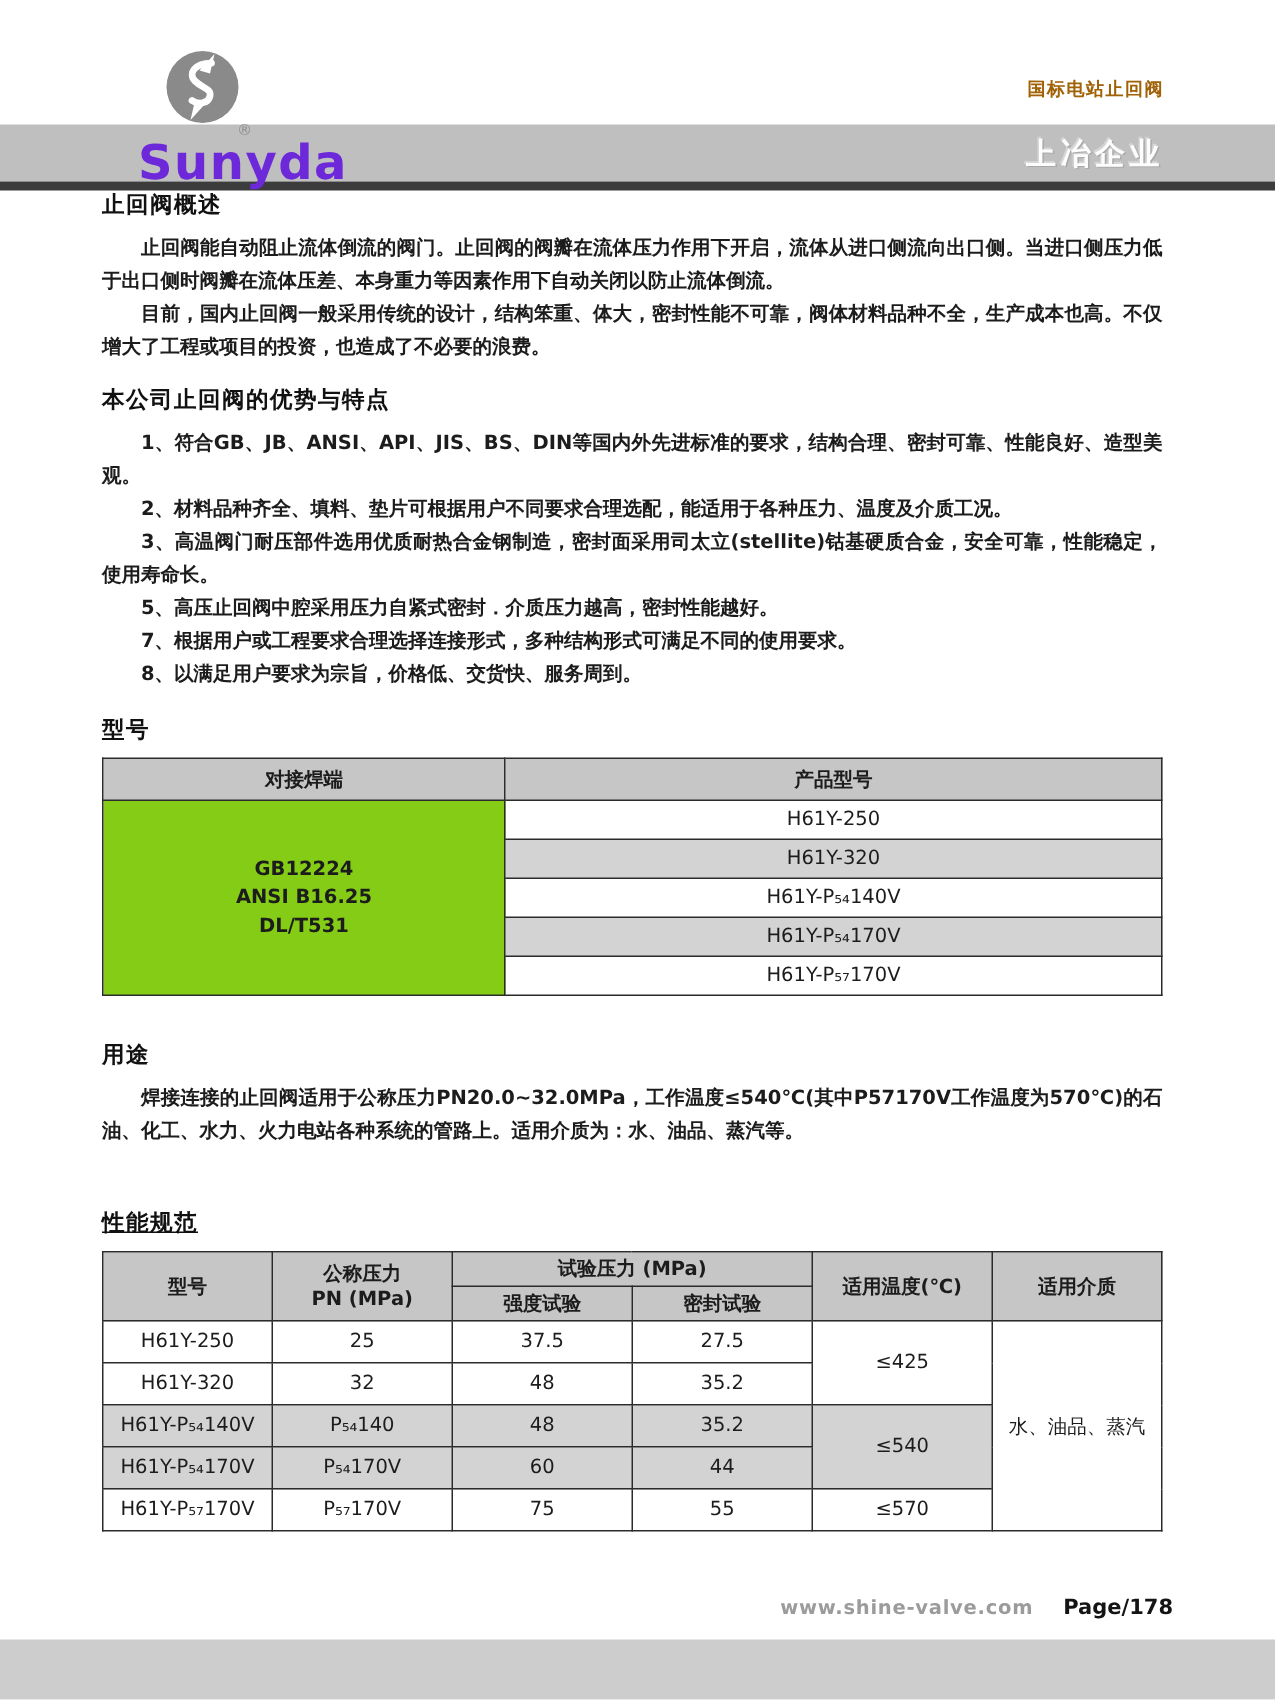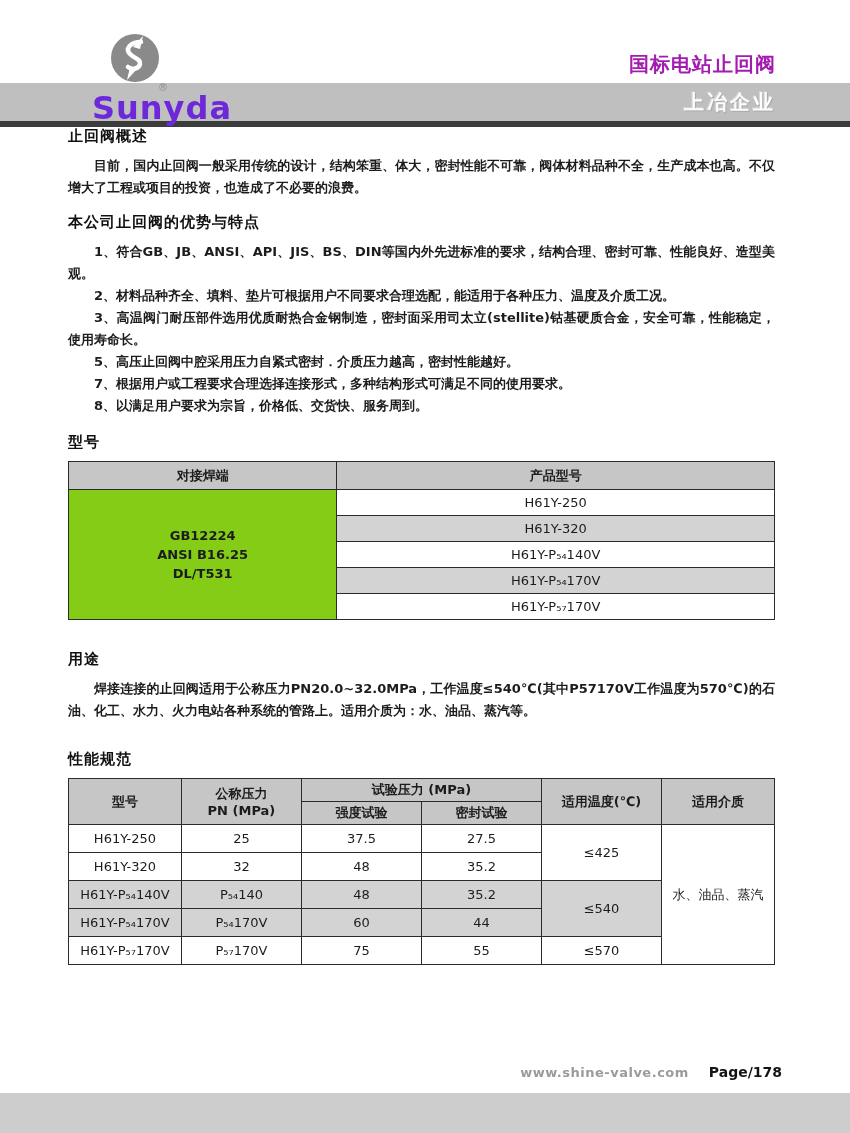--- a/index.html
+++ b/index.html
@@ -21,21 +21,21 @@
     width: 100%; height: 38px;
     background: #bfbfbf;
   }
   .header-divider {
     position: absolute; left: 0; top: 121px;
     width: 100%; height: 6px;
     background: #3c3c3c;
   }
   .doc-title {
     position: absolute; right: 74px; top: 51px;
-    font-size: 20px; font-weight: bold; color: #a21caf;
+    font-size: 12px; font-weight: bold; color: #a16207;
     letter-spacing: 1px;
   }
   .company-name {
     position: absolute; right: 74px; top: 89px;
     font-size: 20px; font-weight: bold; color: #fdfdfd;
     letter-spacing: 3px;
     text-shadow: 1px 1px 0 #a9a9a9, -1px -1px 0 #d5d5d5;
   }
   .brand-logo { position: absolute; left: 92px; top: 33px; width: 110px; }
   .brand-mark { display: block; margin-left: 18px; }
@@ -53,21 +53,21 @@
   
   .main { padding: 0 75px 0 68px; }
   .section-heading {
     font-size: 15px; font-weight: bold; color: #111;
     letter-spacing: 1px;
   }
   .h-overview  { }
   .h-features  { margin-top: 14px; }
   .h-models    { margin-top: 16px; }
   .h-usage     { margin-top: 30px; }
-  .h-perf      { margin-top: 28px; }
+  .h-perf      { margin-top: 40px; text-decoration: underline; }
 
   .para, .feature-item {
     font-size: 13px; line-height: 22px;
     font-weight: 600; color: #1c1c1c;
     text-indent: 2em; text-align: justify;
   }
   .para-block { margin-top: 9px; }
   .feature-list { margin-top: 9px; }
 
   
@@ -131,20 +131,21 @@
     </div>
 
     <div class="doc-title">国标电站止回阀</div>
     <div class="company-name">上冶企业</div>
   </div>
 
   <div class="main">
 
     <div class="section-heading h-overview">止回阀概述</div>
     <div class="para-block">
+      <p class="para">止回阀能自动阻止流体倒流的阀门。止回阀的阀瓣在流体压力作用下开启，流体从进口侧流向出口侧。当进口侧压力低于出口侧时阀瓣在流体压差、本身重力等因素作用下自动关闭以防止流体倒流。</p>
       <p class="para">目前，国内止回阀一般采用传统的设计，结构笨重、体大，密封性能不可靠，阀体材料品种不全，生产成本也高。不仅增大了工程或项目的投资，也造成了不必要的浪费。</p>
     </div>
 
     <div class="section-heading h-features">本公司止回阀的优势与特点</div>
     <div class="feature-list">
       <p class="feature-item">1、符合GB、JB、ANSI、API、JIS、BS、DIN等国内外先进标准的要求，结构合理、密封可靠、性能良好、造型美观。</p>
       <p class="feature-item">2、材料品种齐全、填料、垫片可根据用户不同要求合理选配，能适用于各种压力、温度及介质工况。</p>
       <p class="feature-item">3、高温阀门耐压部件选用优质耐热合金钢制造，密封面采用司太立(stellite)钴基硬质合金，安全可靠，性能稳定，使用寿命长。</p>
       <p class="feature-item">5、高压止回阀中腔采用压力自紧式密封．介质压力越高，密封性能越好。</p>
       <p class="feature-item">7、根据用户或工程要求合理选择连接形式，多种结构形式可满足不同的使用要求。</p>

